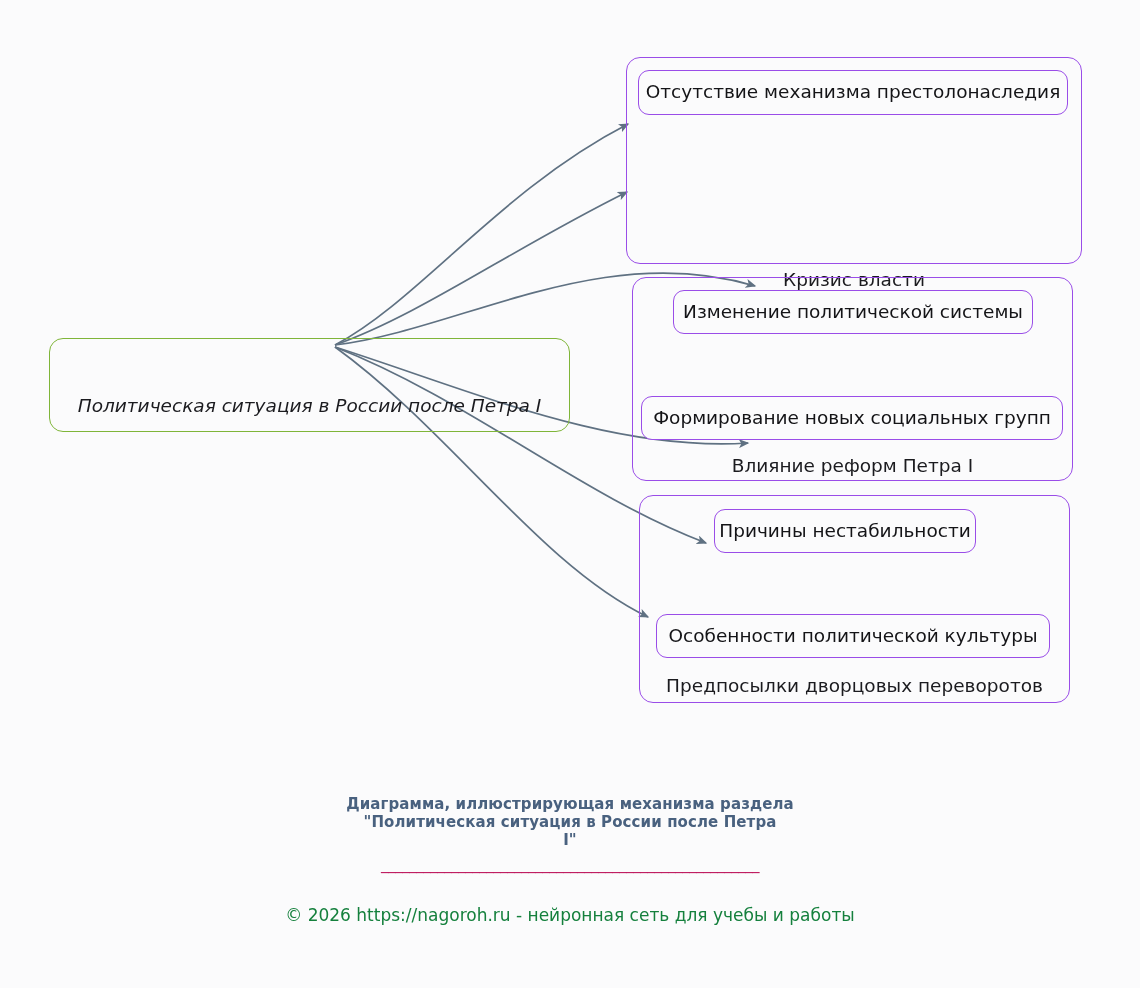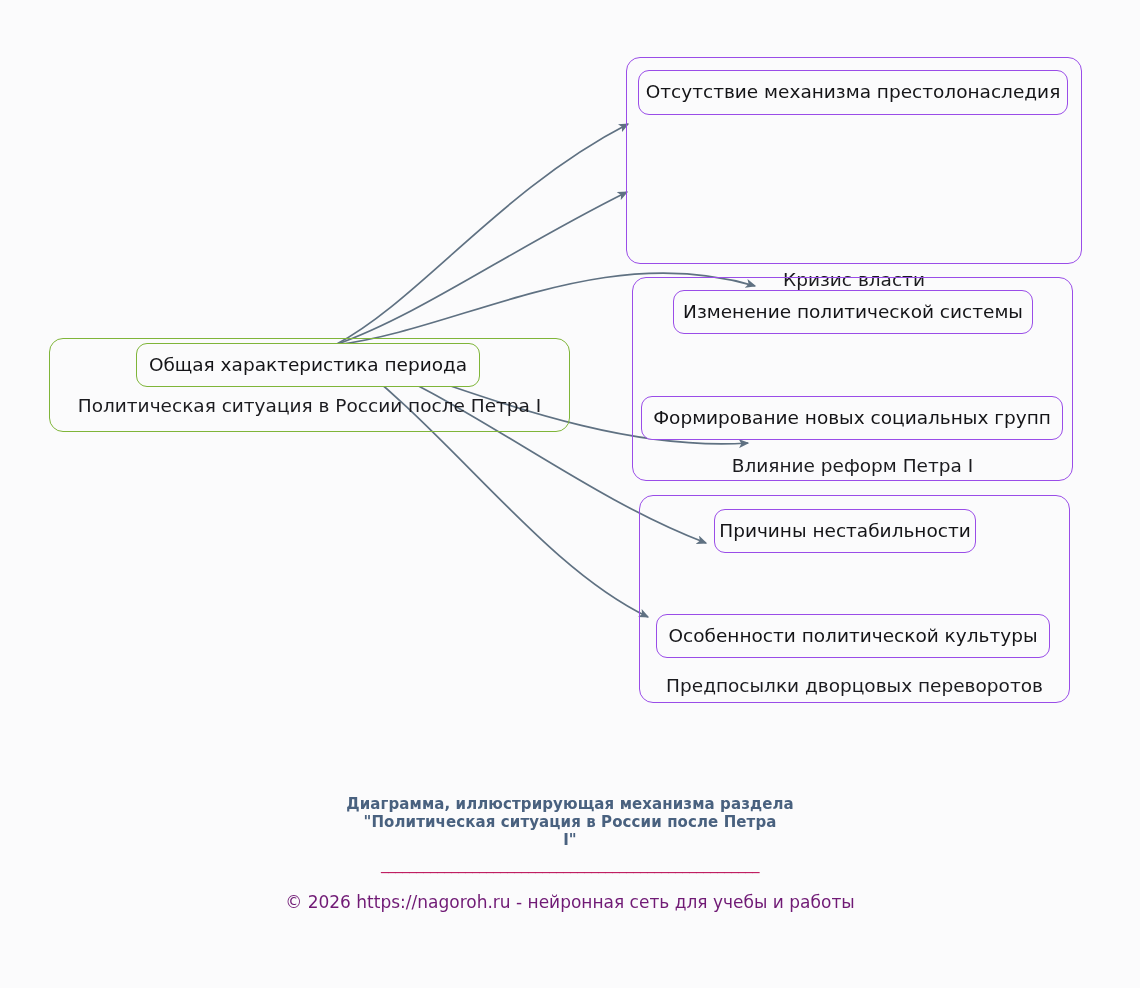--- a/index.html
+++ b/index.html
@@ -93,24 +93,24 @@
   .footer-rule {
     color: #be185d;
     font-size: 15px;
     line-height: 20px;
     letter-spacing: -0.5px;
     margin-top: 4px;
     overflow: hidden;
     white-space: nowrap;
   }
   .footer-copy {
-    color: #701a75;
+    color: #15803d;
     font-size: 17px;
     line-height: 22px;
-    margin-top: 17px;
+    margin-top: 30px;
   }
 </style>
 </head>
 <body>
 
 <div id="canvas">
 
   <svg id="edges" viewBox="0 0 1140 988" width="1140" height="988">
     <defs>
       <marker id="arrowhead" markerWidth="11" markerHeight="9" refX="9.2" refY="4.5" orient="auto" markerUnits="userSpaceOnUse">
@@ -127,24 +127,21 @@
 
       <path d="M335,347 C470,390 610,452 748,443"></path>
 
       <path d="M335,347 C470,400 580,495 706,543"></path>
 
       <path d="M335,347 C450,430 540,565 648,617"></path>
     </g>
   </svg>
 
   <div class="cluster cluster-green" style="left:49px; top:338px; width:521px; height:94px;">
-    <div class="cluster-label" style="top:56px;">Политическая ситуация в России после Петра I</div>
-  </div>
-  <div class="node node-green" style="left:136px; top:343px; width:344px; height:44px;">
-    <span>Общая характеристика периода</span>
+    <div class="cluster-label" style="top:56px;font-style:italic;">Политическая ситуация в России после Петра I</div>
   </div>
 
   <div class="cluster cluster-purple" style="left:626px; top:57px; width:456px; height:207px;">
     <div class="cluster-label" style="top:180px;margin-top:31px;">Кризис власти</div>
   </div>
   <div class="node node-purple" style="left:638px; top:70px; width:430px; height:45px;">
     <span>Отсутствие механизма престолонаследия</span>
   </div>
 
   <div class="cluster cluster-purple" style="left:632px; top:277px; width:441px; height:204px;">

